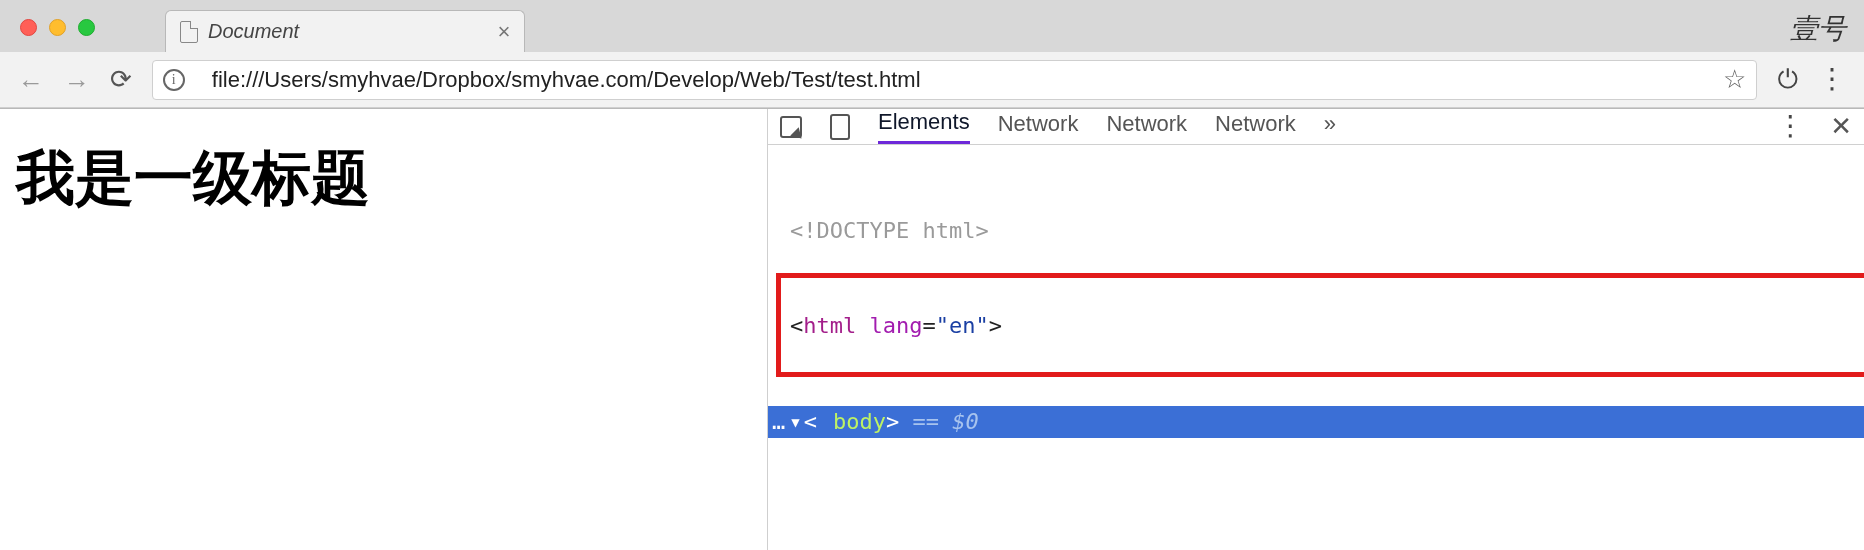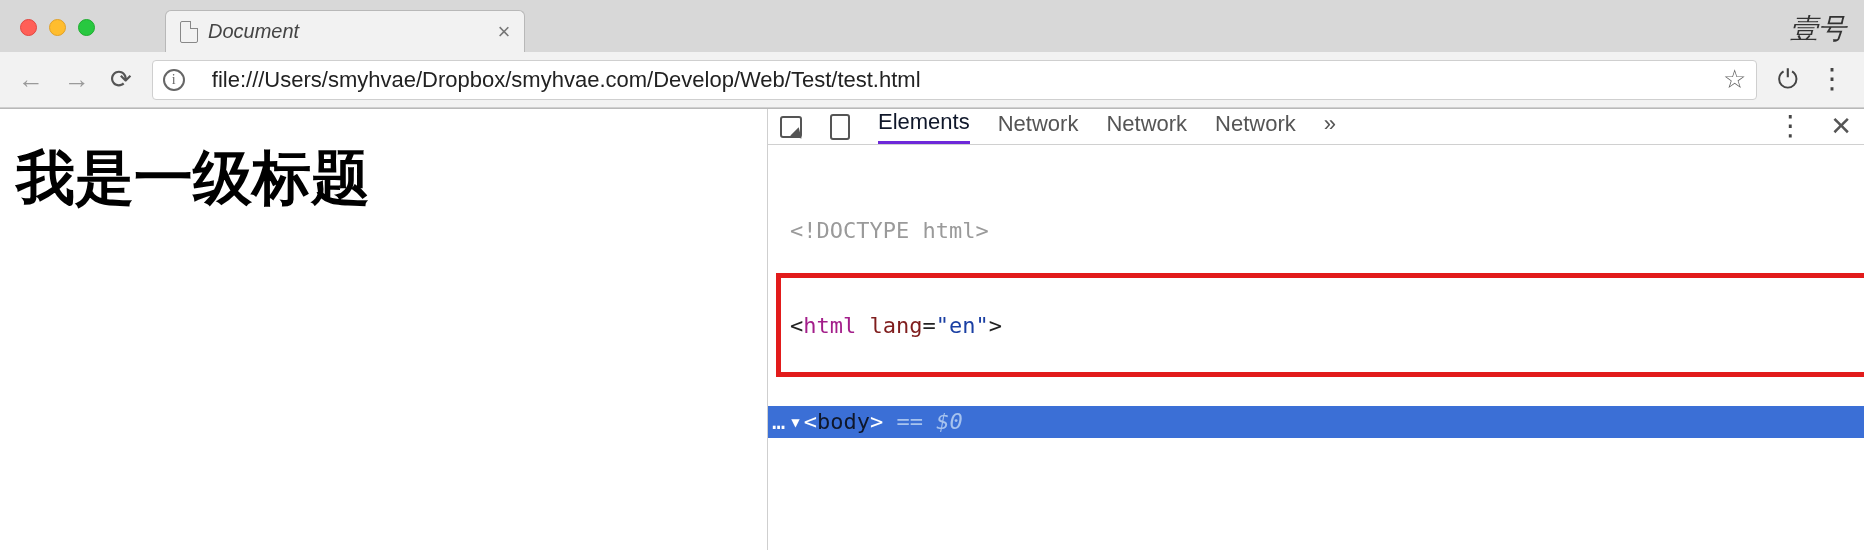--- a/index.html
+++ b/index.html
@@ -157,26 +157,26 @@
   .hl-line {
     background:#3b6fd6;
     color:#fff;
     padding-left:4px;
     display:flex;
     align-items:center;
   }
   .hl-line .dots { letter-spacing:2px; padding-right:4px;}
   .hl-line .tri { font-size:14px; margin-right:4px;}
   .tag-name { color:#a31e8a; }
-  .attr-name { color:#7f1d1d; }
+  .attr-name { color:#a21caf; }
   .attr-val { color:#1a3fa3; }
   .gray { color:#9a9a9a; font-style:italic;}
   .comment { color:#9a9a9a; }
   .txt { color:#222; }
-  .hl-line .tag-name { color:#0f172a; }
+  .hl-line .tag-name { color:#bef264;margin-left:16px; }
   .hl-line .var0 { color:#a7c3ee; font-style:italic;}
   .red-box {
     position:absolute;
     border:5px solid #e21b1b;
     left:8px; width:1120px;
     top:128px; height:104px;
     pointer-events:none;
   }
   .tri-right::before {
     content:'▸'; color:#777; margin-right:6px; font-size:16px;

